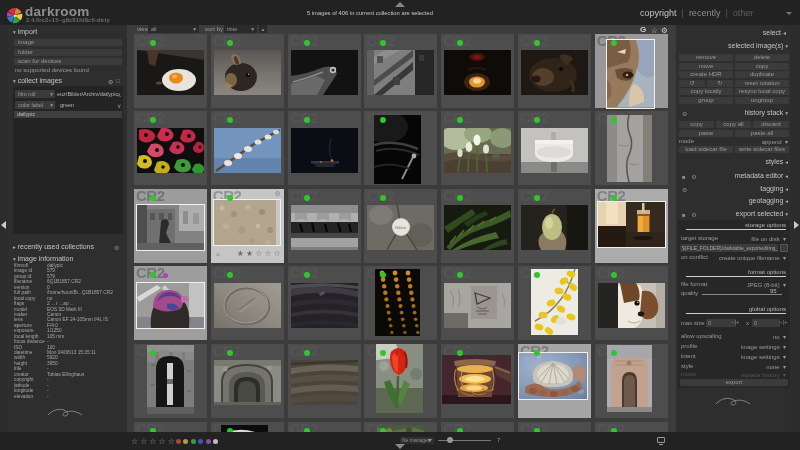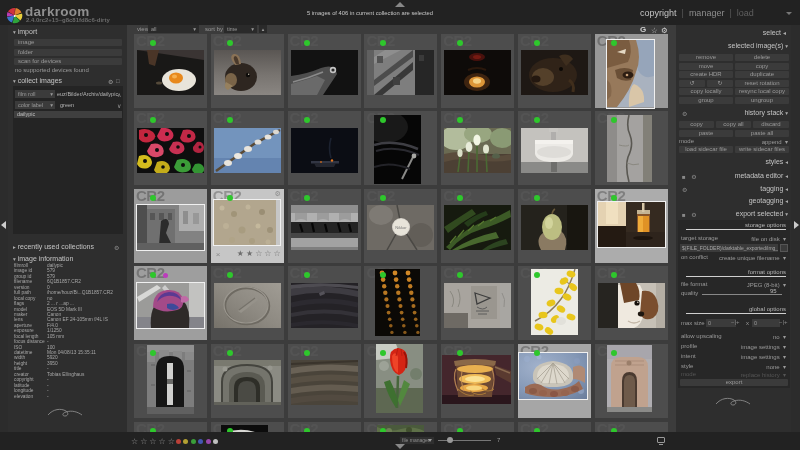--- a/index.html
+++ b/index.html
@@ -25,21 +25,21 @@
 <path d="M0,0 L15,-4 A15,15 0 0 1 12,10 Z" fill="#e8d03c"></path>
 <path d="M0,0 L11,11 A15,15 0 0 1 -4,15 Z" fill="#2fa43c"></path>
 <path d="M0,0 L-5,14 A15,15 0 0 1 -15,3 Z" fill="#3c76cc"></path>
 <path d="M0,0 L-15,2 A15,15 0 0 1 -14,-7 Z" fill="#bc3cb4"></path>
 <circle cx="0.5" cy="1" r="2" fill="#fff"></circle>
 </g>
     </svg>
 <div class="abs" style="left:25px;top:4px;color:#8f8f8f;font-size:13.5px;font-weight:bold;letter-spacing:0.3px;">darkroom</div>
 <div class="abs" style="left:26px;top:17px;color:#6a6a6a;font-size:6px;font-weight:bold;">2.4.0rc2+15~g8c81fd8c6-dirty</div>
 <div class="abs" style="left:270px;top:10px;width:200px;text-align:center;color:#c8c8c8;font-size:5.8px;">5 images of 406 in current collection are selected</div>
-<div class="abs" style="left:640px;top:8px;font-size:9px;color:#585858;"><span style="color:#c4c4c4;">copyright</span> &nbsp;|&nbsp; <span style="color:#8d8d8d;">manager</span> &nbsp;|&nbsp; <span style="color:#5f5f5f;">load</span></div>
+<div class="abs" style="left:640px;top:8px;font-size:9px;color:#585858;"><span style="color:#c4c4c4;">copyright</span> &nbsp;|&nbsp; <span style="color:#8d8d8d;">recently</span> &nbsp;|&nbsp; <span style="color:#5f5f5f;">other</span></div>
 <div class="abs" style="left:786px;top:12px;width:0;height:0;border-left:3px solid transparent;border-right:3px solid transparent;border-top:3px solid #777;"></div>
 <div class="abs" style="left:0;top:432px;width:800px;height:18px;background:#222222;z-index:20;"></div>
 <div class="abs" style="left:131px;top:437px;z-index:21;color:#9a9a9a;font-size:8px;"><span style="margin-right:2px;">☆</span><span style="margin-right:2px;">☆</span><span style="margin-right:2px;">☆</span><span style="margin-right:2px;">☆</span><span style="margin-right:2px;">☆</span></div>
 <div class="abs" style="left:176.0px;top:439px;width:5px;z-index:21;height:5px;border-radius:50%;background:#bb4038;"></div>
 <div class="abs" style="left:183.4px;top:439px;width:5px;z-index:21;height:5px;border-radius:50%;background:#b3a032;"></div>
 <div class="abs" style="left:190.8px;top:439px;width:5px;z-index:21;height:5px;border-radius:50%;background:#3a9e3a;"></div>
 <div class="abs" style="left:198.2px;top:439px;width:5px;z-index:21;height:5px;border-radius:50%;background:#4456b2;"></div>
 <div class="abs" style="left:205.6px;top:439px;width:5px;z-index:21;height:5px;border-radius:50%;background:#9946ab;"></div>
 <div class="abs" style="left:213.0px;top:439px;width:5px;z-index:21;height:5px;border-radius:50%;background:#bfbfbf;"></div>
 <div class="abs" style="left:399px;top:436px;z-index:21;width:36px;height:9px;background:#2f2f2f;border:1px solid #232323;color:#8f8f8f;font-size:5px;line-height:7px;padding-left:2px;">file manager</div>

